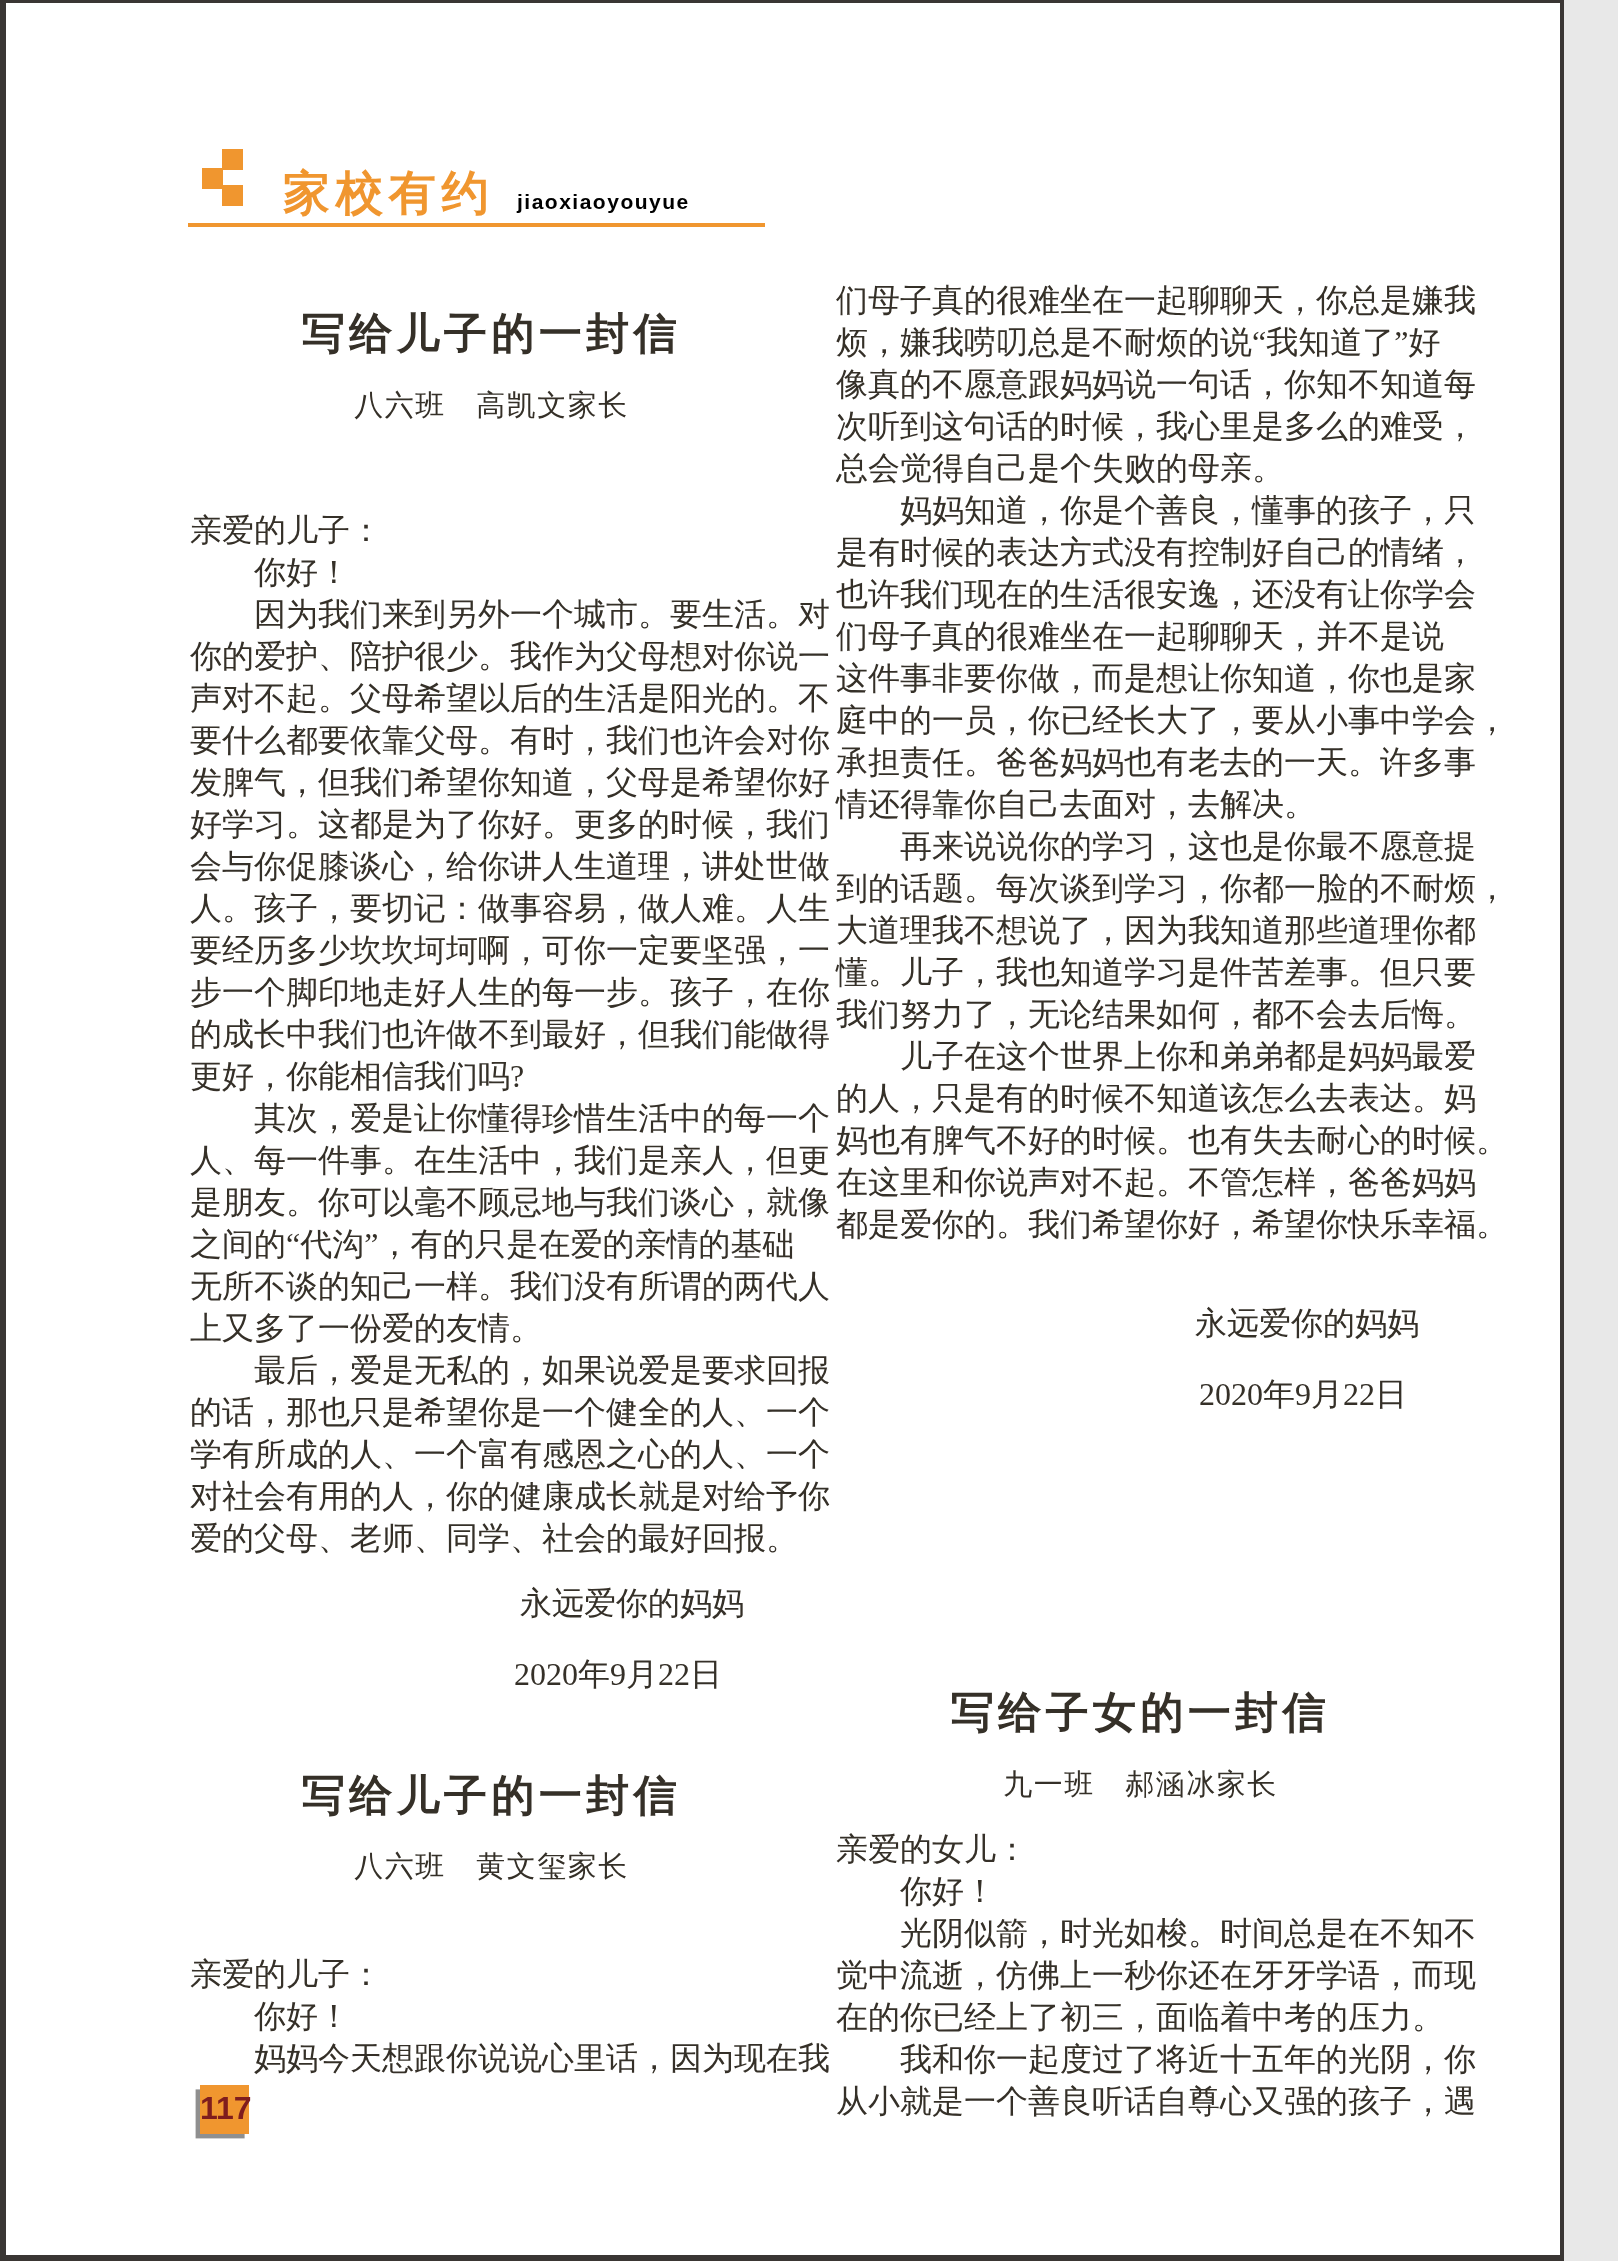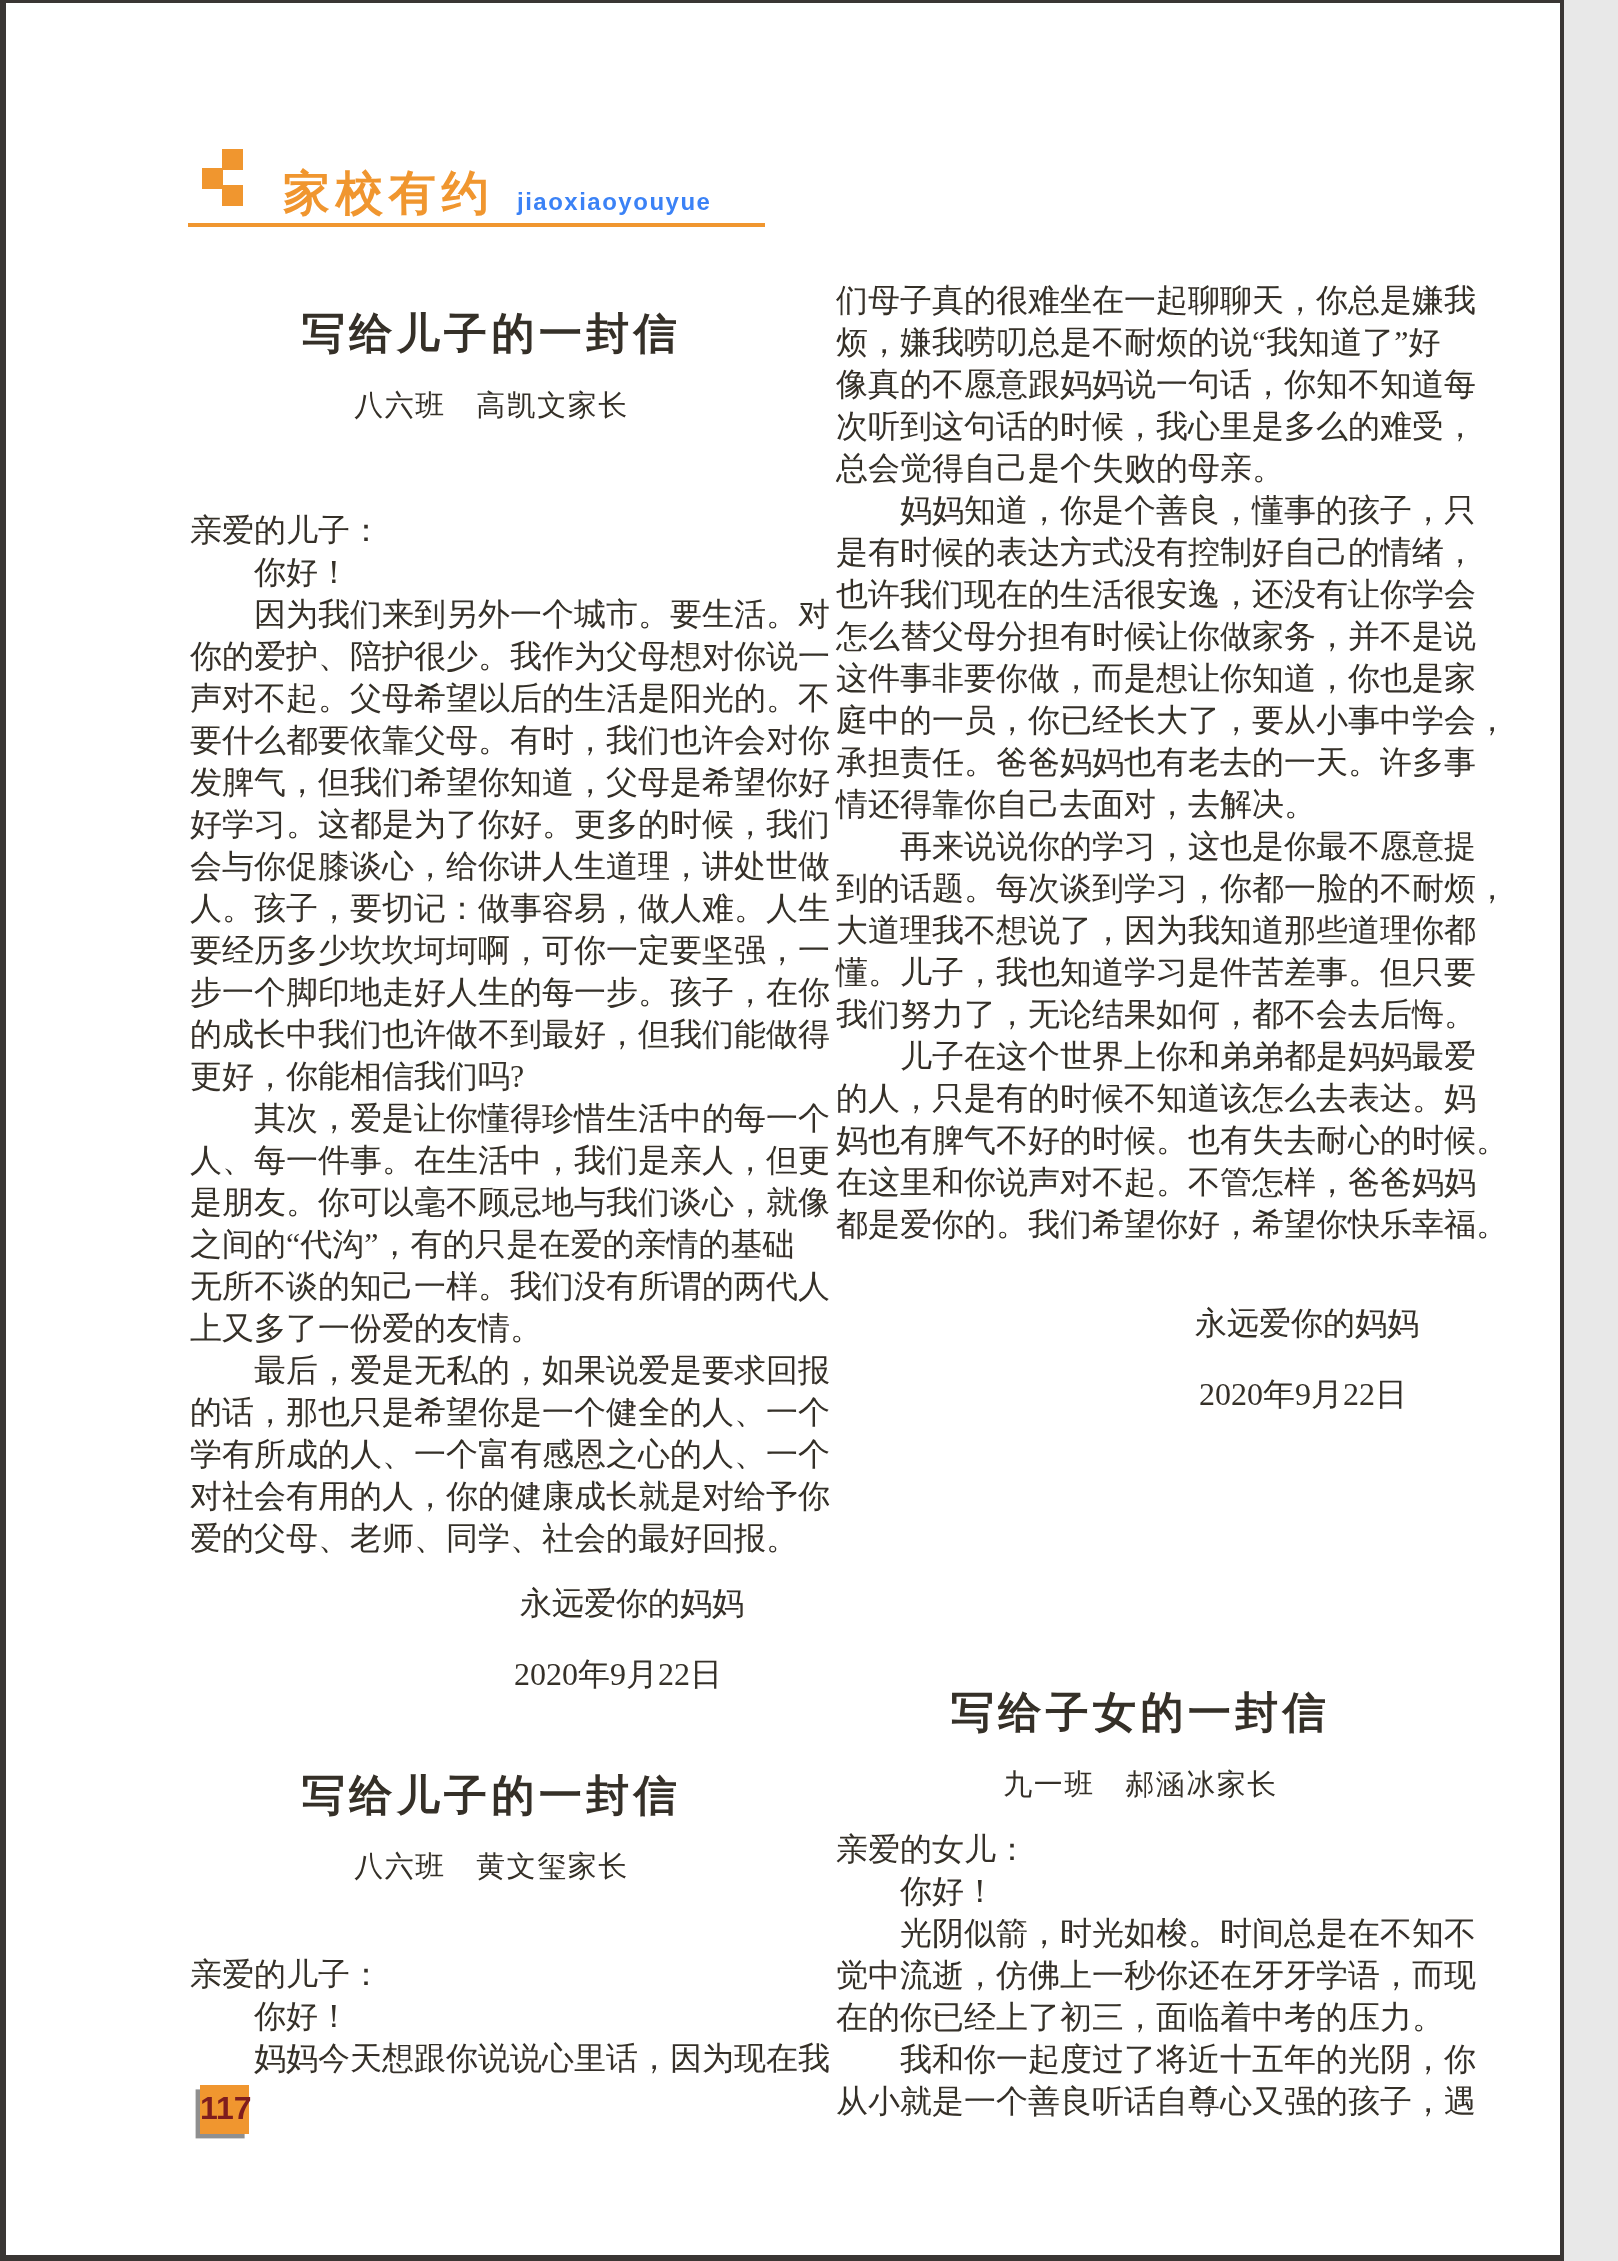--- a/index.html
+++ b/index.html
@@ -20,22 +20,22 @@
 
   
   .logo-sq { position:absolute; width:20.6px; height:20.6px; background:#f0962f; }
   .brand {
     font-family:"Liberation Sans","DejaVu Sans",sans-serif;
     font-weight:bold; font-size:47px; line-height:47px;
     color:#f0962f; letter-spacing:5.9px; white-space:nowrap;
   }
   .pinyin {
     font-family:"Liberation Sans","DejaVu Sans",sans-serif;
-    font-weight:bold; font-size:24px; line-height:24px;
-    color:#3b82f6; letter-spacing:1.5px; white-space:nowrap;
+    font-weight:bold; font-size:21px; line-height:24px;
+    color:#000000; letter-spacing:1.5px; white-space:nowrap;
   }
   .header-rule { position:absolute; height:3.7px; background:#f0962f; }
 
   
   .col { position:absolute; top:0; height:2261px; }
   .letter-title {
     position:absolute; width:100%; text-align:center;
     font-size:43px; line-height:46px; font-weight:bold;
     letter-spacing:4.4px; white-space:nowrap;
   }
@@ -116,21 +116,21 @@
 
     <div class="body-lines" style="top:276px;">
         <div class="bline">们母子真的很难坐在一起聊聊天，你总是嫌我</div>
         <div class="bline">烦，嫌我唠叨总是不耐烦的说“我知道了”好</div>
         <div class="bline">像真的不愿意跟妈妈说一句话，你知不知道每</div>
         <div class="bline">次听到这句话的时候，我心里是多么的难受，</div>
         <div class="bline">总会觉得自己是个失败的母亲。</div>
         <div class="bline">　　妈妈知道，你是个善良，懂事的孩子，只</div>
         <div class="bline">是有时候的表达方式没有控制好自己的情绪，</div>
         <div class="bline">也许我们现在的生活很安逸，还没有让你学会</div>
-        <div class="bline">怎么替父母分担有时候让你做家务，并不是说</div>
+        <div class="bline">们母子真的很难坐在一起聊聊天，并不是说</div>
         <div class="bline">这件事非要你做，而是想让你知道，你也是家</div>
         <div class="bline">庭中的一员，你已经长大了，要从小事中学会，</div>
         <div class="bline">承担责任。爸爸妈妈也有老去的一天。许多事</div>
         <div class="bline">情还得靠你自己去面对，去解决。</div>
         <div class="bline">　　再来说说你的学习，这也是你最不愿意提</div>
         <div class="bline">到的话题。每次谈到学习，你都一脸的不耐烦，</div>
         <div class="bline">大道理我不想说了，因为我知道那些道理你都</div>
         <div class="bline">懂。儿子，我也知道学习是件苦差事。但只要</div>
         <div class="bline">我们努力了，无论结果如何，都不会去后悔。</div>
         <div class="bline">　　儿子在这个世界上你和弟弟都是妈妈最爱</div>

